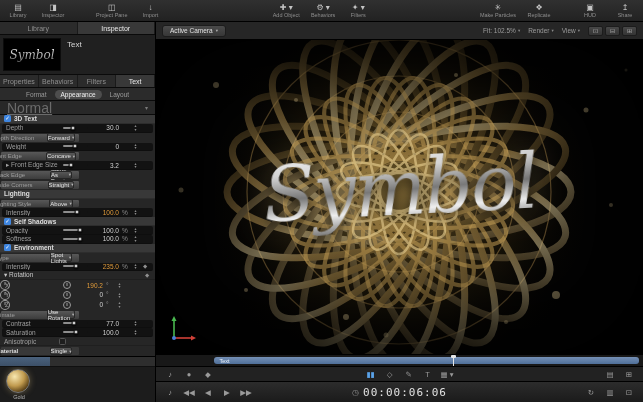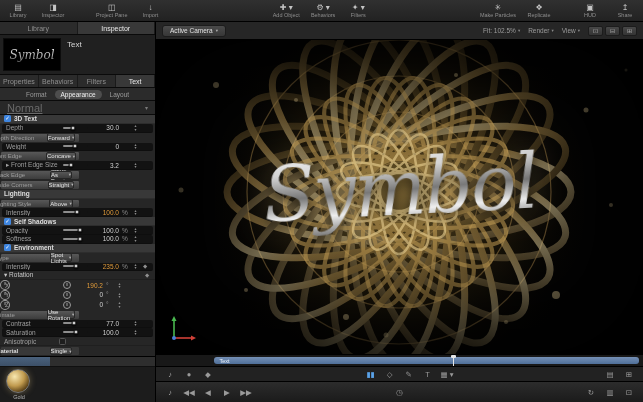--- a/index.html
+++ b/index.html
@@ -28,21 +28,21 @@
   .ptab.active,.itab.active{background:#383838;color:#e8e8e8;}
   .preview{height:40px;background:#202020;border-bottom:1px solid #0a0a0a;display:flex;align-items:flex-start;gap:6px;padding:3px;}
   .thumb{width:58px;height:33px;background:#000;border:1px solid #0c0c0c;display:flex;align-items:center;justify-content:center;}
   .thumb-text{font-family:"DejaVu Serif",serif;font-style:italic;font-size:12px;
       background:linear-gradient(#f4f4f4,#6f6f6f);-webkit-background-clip:text;background-clip:text;color:transparent;}
   .layer-name{font-size:8px;color:#d6d6d6;padding-top:2px;}
   .sub-tabs{display:flex;height:13px;align-items:center;justify-content:center;gap:2px;background:#2b2b2b;border-bottom:1px solid #0a0a0a;}
   .stab{font-size:6.5px;color:#9a9a9a;padding:1px 6px;border-radius:6px;}
   .stab.active{background:#4d4d4d;color:#f0f0f0;}
   .blend-row{height:14px;display:flex;align-items:center;justify-content:space-between;padding:0 7px;border-bottom:1px solid #0a0a0a;background:#282828;}
-  .blend-label{font-size:11px;color:#6b6b6b;text-decoration:underline;}
+  .blend-label{font-size:14px;color:#6b6b6b;text-decoration:underline;}
   .blend-arrows{font-size:6px;color:#7a7a7a;}
 
   .rows{flex:1;display:flex;flex-direction:column;min-height:0;font-size:6.5px;}
   .row{flex:1;display:flex;align-items:center;gap:3px;padding:0 4px;min-height:0;border-bottom:1px solid rgba(0,0,0,.18);}
   .row.section,.row.header{background:#383838;}
   .sec-lbl{color:#dedede;font-weight:bold;}
   .row.header .lbl{color:#dedede;font-weight:bold;}
   .lbl{width:52px;color:#9f9f9f;white-space:nowrap;overflow:hidden;flex-shrink:0;}
   .lbl.grp{width:auto;color:#c8c8c8;}
   .checkbox{width:7px;height:7px;flex-shrink:0;border-radius:1.5px;background:#3f86e0;color:#fff;font-size:5.5px;line-height:7px;text-align:center;}
@@ -632,20 +632,21 @@
       <div class="transport-row">
         <div class="cr-group">
             <span class="bicon">♪</span>
             <span class="bicon">◀◀</span>
             <span class="bicon">◀</span>
             <span class="bicon">▶</span>
             <span class="bicon">▶▶</span>
           </div>
         <div class="tc-wrap">
           <span class="clock">◷</span>
+          <span class="timecode">00:00:06:06</span>
         </div>
         <div class="cr-group t-right">
             <span class="bicon">↻</span>
             <span class="bicon">▥</span>
             <span class="bicon">⊡</span>
           </div>
       </div>
 
     </div>
   </div>

